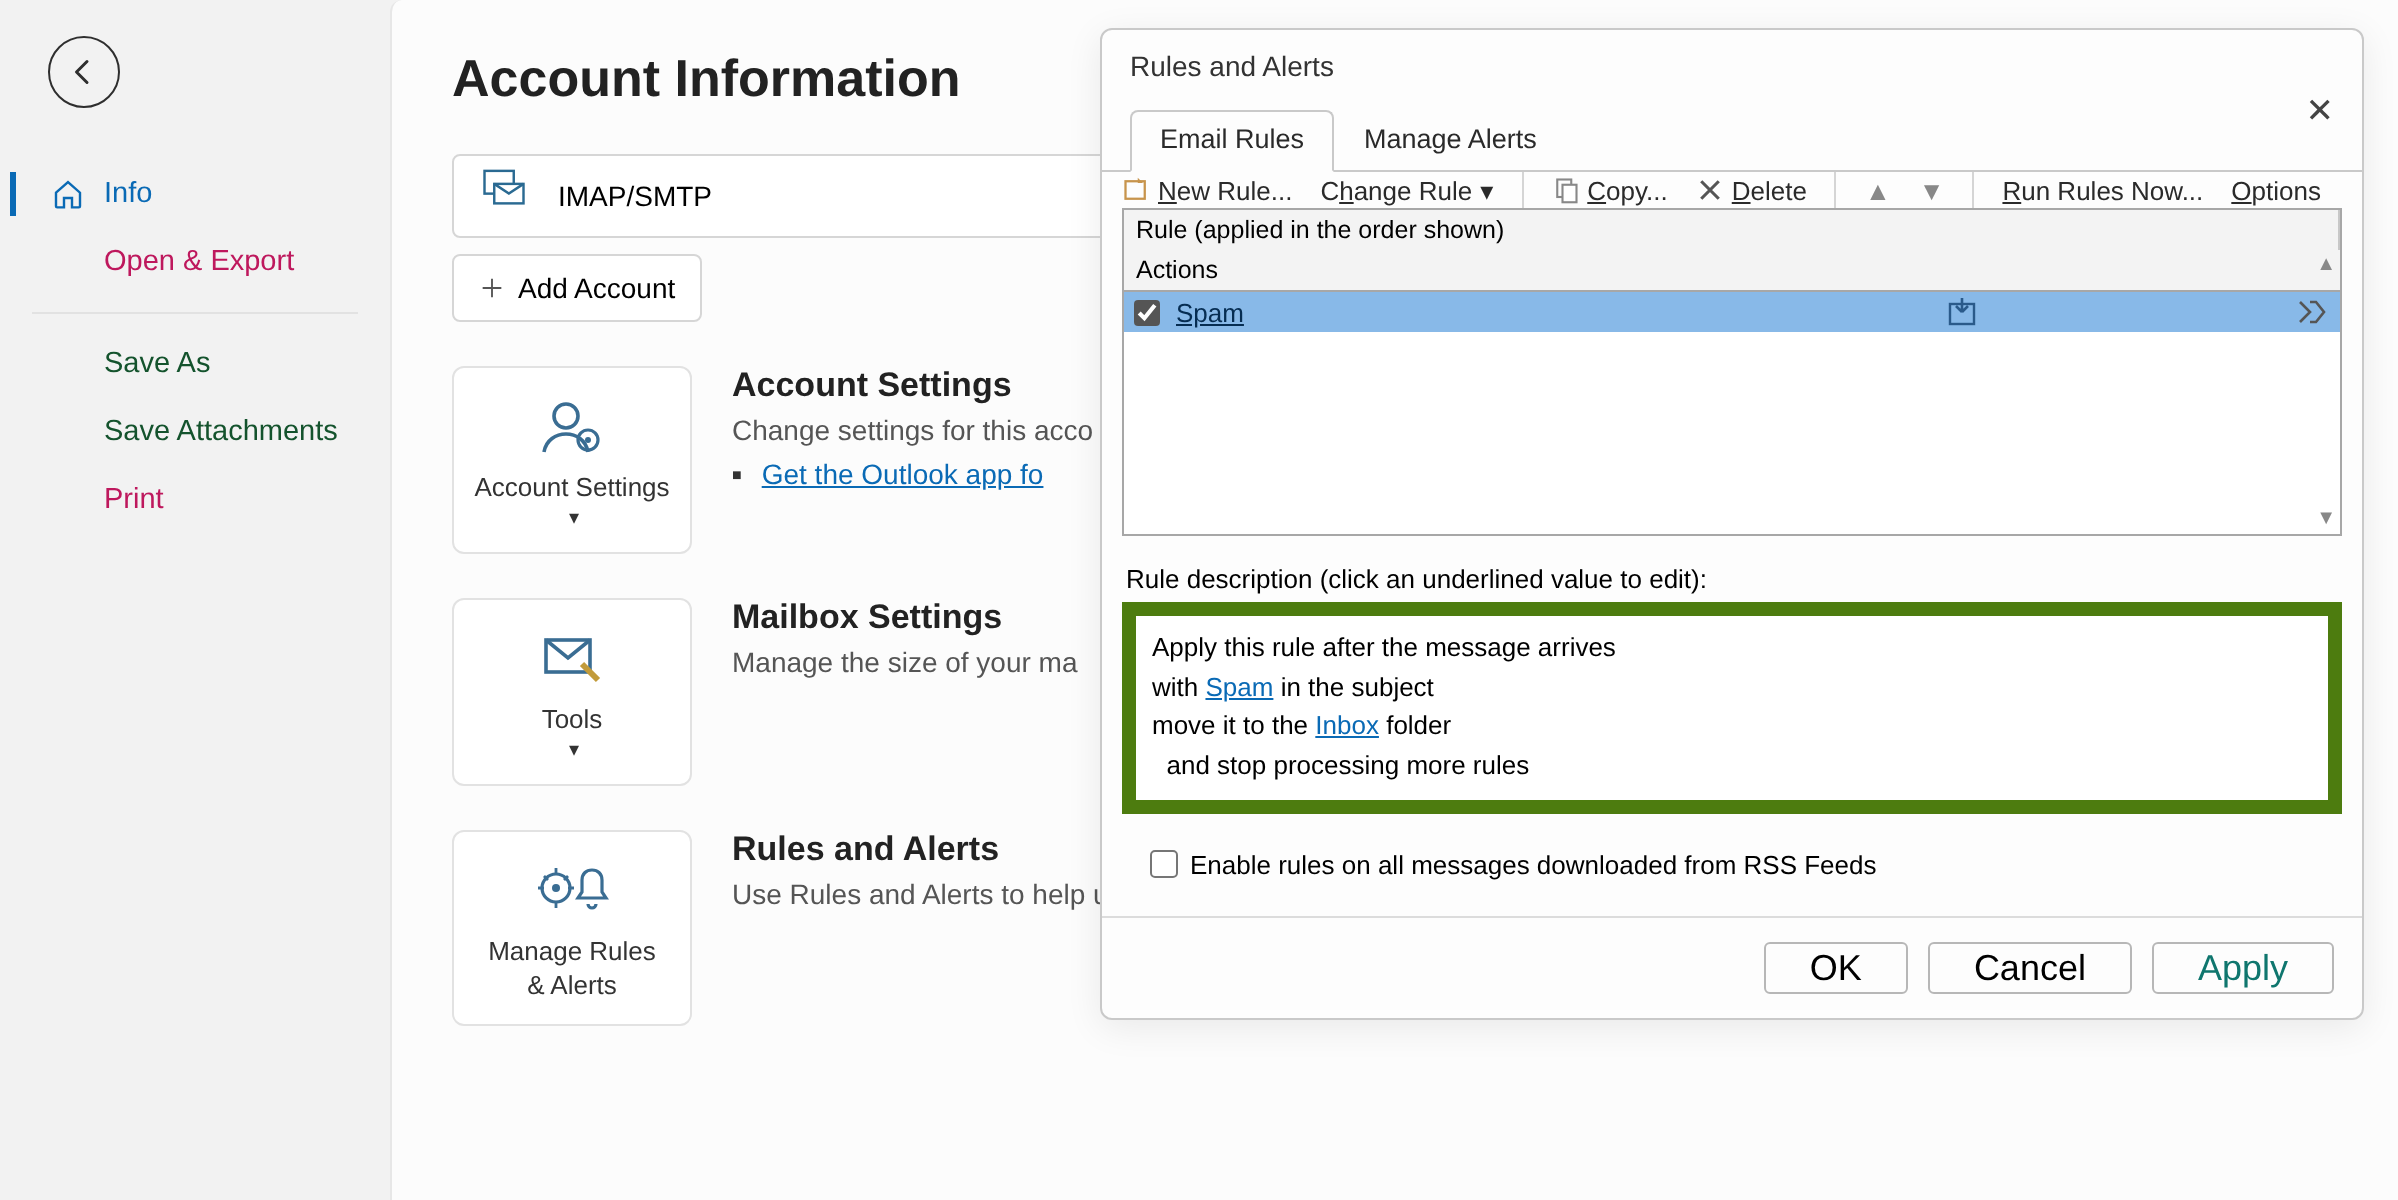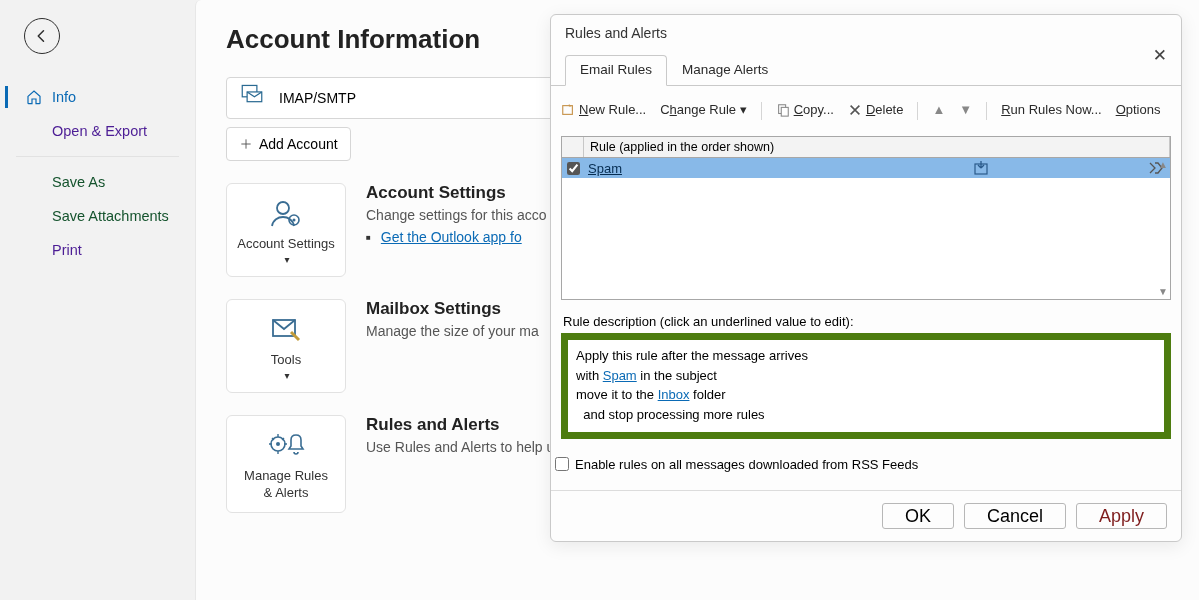--- a/index.html
+++ b/index.html
@@ -3,21 +3,21 @@
 <meta charset="utf-8">
 <style>
 * { box-sizing: border-box; margin: 0; padding: 0; font-family: "Segoe UI", Tahoma, sans-serif; }
 body { background: #f2f2f2; width: 1199px; height: 600px; overflow: hidden; position: relative;}
 
 
 .sidebar { position:absolute; left:0; top:0; width:195px; height:100%; background:#f2f2f2; padding-top:18px;}
 .back-button { width:36px; height:36px; border:1.5px solid #2e2e2e; border-radius:50%; margin-left:24px; display:flex; align-items:center; justify-content:center;}
 .back-button svg { width:18px; height:18px; }
 .side-list{margin-top:26px;}
-.side-item{display:flex; align-items:center; height:34px; padding-left:26px; font-size:14.5px; color:#4c1d95; gap:10px; position:relative;}
+.side-item{display:flex; align-items:center; height:34px; padding-left:26px; font-size:14.5px; color:#be185d; gap:10px; position:relative;}
 .side-item.active{color:#0a6ab5;}
 .side-item.active::before{content:""; position:absolute; left:5px; top:6px; height:22px; width:3px; background:#0a6ab5;}
 .side-item.no-icon{padding-left:52px;}
 .side-item.disabled{color:#14532d;}
 .side-sep{height:1px; background:#e2e2e2; margin:8px 16px;}
 
 
 .main{position:absolute; left:195px; top:0; right:0; height:100%; background:#fcfcfc; border-left:1px solid #e7e7e7; border-radius:6px 0 0 0; padding:24px 30px;}
 .page-title{font-size:26px; font-weight:600; color:#222;}
 .account-bar{margin-top:22px; background:#fff; border:1px solid #d6d6d6; border-radius:4px; display:flex; align-items:center; height:42px; padding:0 12px; gap:14px; width:100%; max-width:700px;}
@@ -38,53 +38,53 @@
 .bullet::before{content:"■"; font-size:8px; color:#333;}
 
 
 .dialog{position:absolute; left:550px; top:14px; width:632px; background:#fdfdfd; border:1px solid #c9c9c9; border-radius:6px; box-shadow:0 4px 18px rgba(0,0,0,.08); display:flex; flex-direction:column; overflow:hidden;}
 .dialog-header{display:flex; align-items:center; justify-content:space-between; padding:10px 14px 0 14px;}
 .dialog-title{font-size:14px; color:#333;}
 .close-x{font-size:17px; color:#444;}
 .tabs{display:flex; gap:0; margin-top:14px;}
 .tab{padding:6px 14px 8px; font-size:13.5px; color:#2a2a2a; border:1px solid transparent;}
 .tab.active{border:1px solid #c9c9c9; border-bottom:1px solid #fdfdfd; background:#fdfdfd; position:relative; z-index:2; border-radius:4px 4px 0 0;}
-.toolbar{display:flex; align-items:flex-start; gap:14px; padding:16px 10px; border-top:1px solid #c9c9c9; margin-top:-1px; font-size:13px; color:#2a2a2a;}
+.toolbar{display:flex; align-items:center; gap:14px; padding:0 10px; border-top:1px solid #c9c9c9; margin-top:-1px; font-size:13px; color:#2a2a2a;}
 .toolbar .sep{width:1px; height:18px; background:#d5d5d5;}
 .tool{display:flex; align-items:center; gap:4px;}
 .tool u{text-decoration:underline;}
 .tool .icn{width:14px; height:14px; display:inline-flex; align-items:center; justify-content:center;}
 .arrow-btn{color:#888;}
 .rule-table{margin:0 10px; border:1px solid #a7a7a7; height:164px; position:relative; background:#fff;}
-.rule-header{display:flex; background:#f3f3f3; border-bottom:1px solid #a7a7a7; font-size:12.5px;}
+.rule-header{display:flex; background:#f3f3f3; border-bottom:1px solid #a7a7a7; font-size:12.5px;flex-direction:column;}
 .rule-header .col1{width:22px; border-right:1px solid #c7c7c7;}
 .rule-header .col2{flex:1; padding:3px 6px; border-right:1px solid #c7c7c7;}
 .rule-header .col3{width:200px; padding:3px 6px;}
 .rule-row{display:flex; align-items:center; height:20px; font-size:13px;}
 .rule-row.selected{background:#88b9e8;}
 .rule-row .cb{width:22px; display:flex; align-items:center; justify-content:center;}
 .rule-row .cb input{accent-color:#555; width:13px; height:13px;}
 .rule-row .name{flex:1; padding-left:4px;}
 .rule-row.selected .name{color:#062d52; text-decoration:underline;}
 .rule-row .acts{width:200px; display:flex; gap:6px; padding-left:4px;}
 .scroll-arrow{position:absolute; right:2px; font-size:10px; color:#888;}
 .scroll-arrow.up{top:22px;}
 .scroll-arrow.dn{bottom:2px;}
 
 .desc-label{margin:14px 12px 4px; font-size:13px;}
 .desc-box{margin:0 10px; border:7px solid #4d7c0f; background:#fff; padding:6px 8px; font-size:13px; line-height:1.5; height:106px;}
 .desc-box a{color:#0a6ab5; text-decoration:underline;}
 
-.rss-row{display:flex; align-items:flex-start; gap:6px; margin:18px 4px 0; font-size:13px;}
+.rss-row{display:flex; align-items:flex-start; gap:6px; margin:18px 24px 0; font-size:13px;}
 .rss-row input{width:14px; height:14px;}
 
 .dialog-sep{height:1px; background:#dcdcdc; margin:18px 0 0;}
 .btn-row{display:flex; justify-content:flex-end; gap:10px; padding:12px 14px;}
 .btn{border:1px solid #b7b7b7; background:#fdfdfd; border-radius:3px; height:26px; padding:0 22px; font-size:18px;}
-.btn.disabled{color:#7f1d1d;}
+.btn.disabled{color:#0f766e;}
 </style>
 </head>
 <body>
 
 <div class="sidebar">
   <div class="back-button">
     <svg viewBox="0 0 24 24">
         <path d="M14 5l-7 7 7 7" stroke="#2e2e2e" stroke-width="2" fill="none" stroke-linecap="round" stroke-linejoin="round"></path>
       </svg>
   </div>
@@ -255,20 +255,21 @@
       </div>
     <div class="tool">
         <span><u>O</u>ptions</span>
       </div>
   </div>
 
   <div class="rule-table">
     <div class="rule-header">
       <div class="col1"></div>
       <div class="col2">Rule (applied in the order shown)</div>
+      <div class="col3">Actions</div>
     </div>
     <div class="rule-row selected">
       <span class="cb">
           <input type="checkbox" checked="" style="">
         </span>
       <span class="name">Spam</span>
       <span class="acts">
         <svg width="16" height="14" viewBox="0 0 16 14">
             <rect x="1" y="3" width="12" height="10" fill="none" stroke="#2a5a8a" stroke-width="1.2"></rect>
             <path d="M7 0v7m0 0l-3-3m3 3l3-3" stroke="#2a5a8a" stroke-width="1.3" fill="none"></path>

